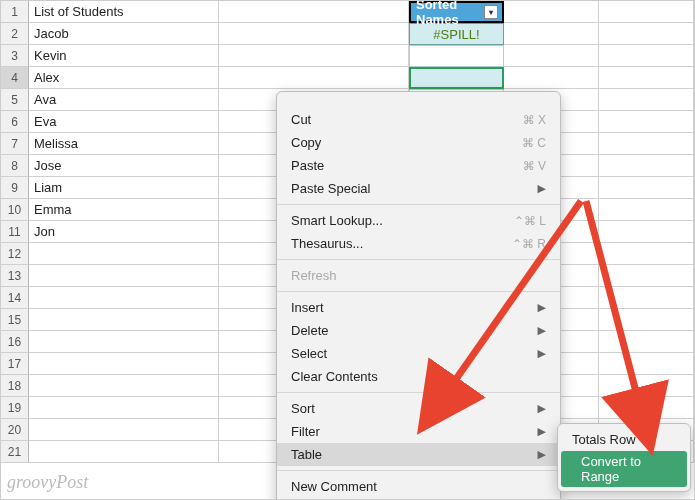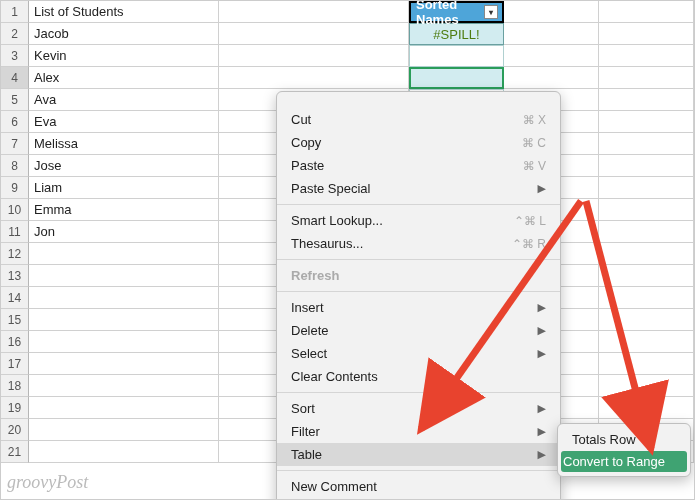--- a/index.html
+++ b/index.html
@@ -9,27 +9,27 @@
     .rh { background: #f0f0f0; color: #555; justify-content: center; font-size: 12px; border-right: 1px solid #b6b6b6; }
     .rh.sel { background: #d6d6d6; }
     .th { background: #4ea5d9; color: #fff; font-weight: 600; justify-content: center; position: relative; border: 2px solid #000000; }
     .th .dd { position: absolute; right: 4px; width: 14px; height: 14px; background: #fff; border: 1px solid #888; display: flex; align-items: center; justify-content: center; font-size: 8px; color: #333; }
     .spill { background: #d2ecf0; color: #4d7c0f; justify-content: center; border: 1px solid #6aa0a0; }
     .tblcell { background: #d2ecf0; border: 1px solid #b0d0d0; }
     .tblcell.alt { background: #fff; }
     .tblcell.sel { border: 2px solid #2a9d5a; background: #d2ecf0; }
     .menu { position: absolute; left: 275px; top: 90px; width: 285px; background: #f2f2f2; border: 1px solid #bfbfbf; border-radius: 6px; box-shadow: 0 4px 14px rgba(0,0,0,0.25); font-size: 13px; padding: 16px 0; }
     .mi { display: flex; align-items: center; justify-content: space-between; padding: 4px 14px; color: #222; cursor: default; }
-    .mi.dis { color: #aaa; font-weight: bold; }
+    .mi.dis { color: #aaa; }
     .mi.hov { background: #d8d8d8; }
     .mi .sc { color: #aaa; font-size: 12px; }
     .mi .arr { color: #666; font-size: 11px; }
     .sep { height: 1px; background: #d5d5d5; margin: 4px 0; }
     .submenu { position: absolute; left: 556px; top: 422px; width: 134px; background: #f2f2f2; border: 1px solid #bfbfbf; border-radius: 6px; box-shadow: 0 4px 14px rgba(0,0,0,0.25); padding: 4px 0; font-size: 13px; z-index: 20; }
-    .submenu .mi.green { background: #3fa372; color: #fff; margin: 0 3px; border-radius: 3px; padding: 3px 2px; }
+    .submenu .mi.green { background: #3fa372; color: #fff; margin: 0 3px; border-radius: 3px; padding: 3px 20px; }
     .watermark { position: absolute; left: 6px; bottom: 6px; color: #bbb; font-size: 18px; font-style: italic; font-family: Georgia, serif; z-index: 5; }
     .arrows { position: absolute; left: 0; top: 0; width: 695px; height: 500px; pointer-events: none; z-index: 30; }
   </style>
 </head>
 <body>
 
 <div class="grid">
     <div class="cell rh">1</div>
     <div class="cell">List of Students</div>
     <div class="cell"></div>

